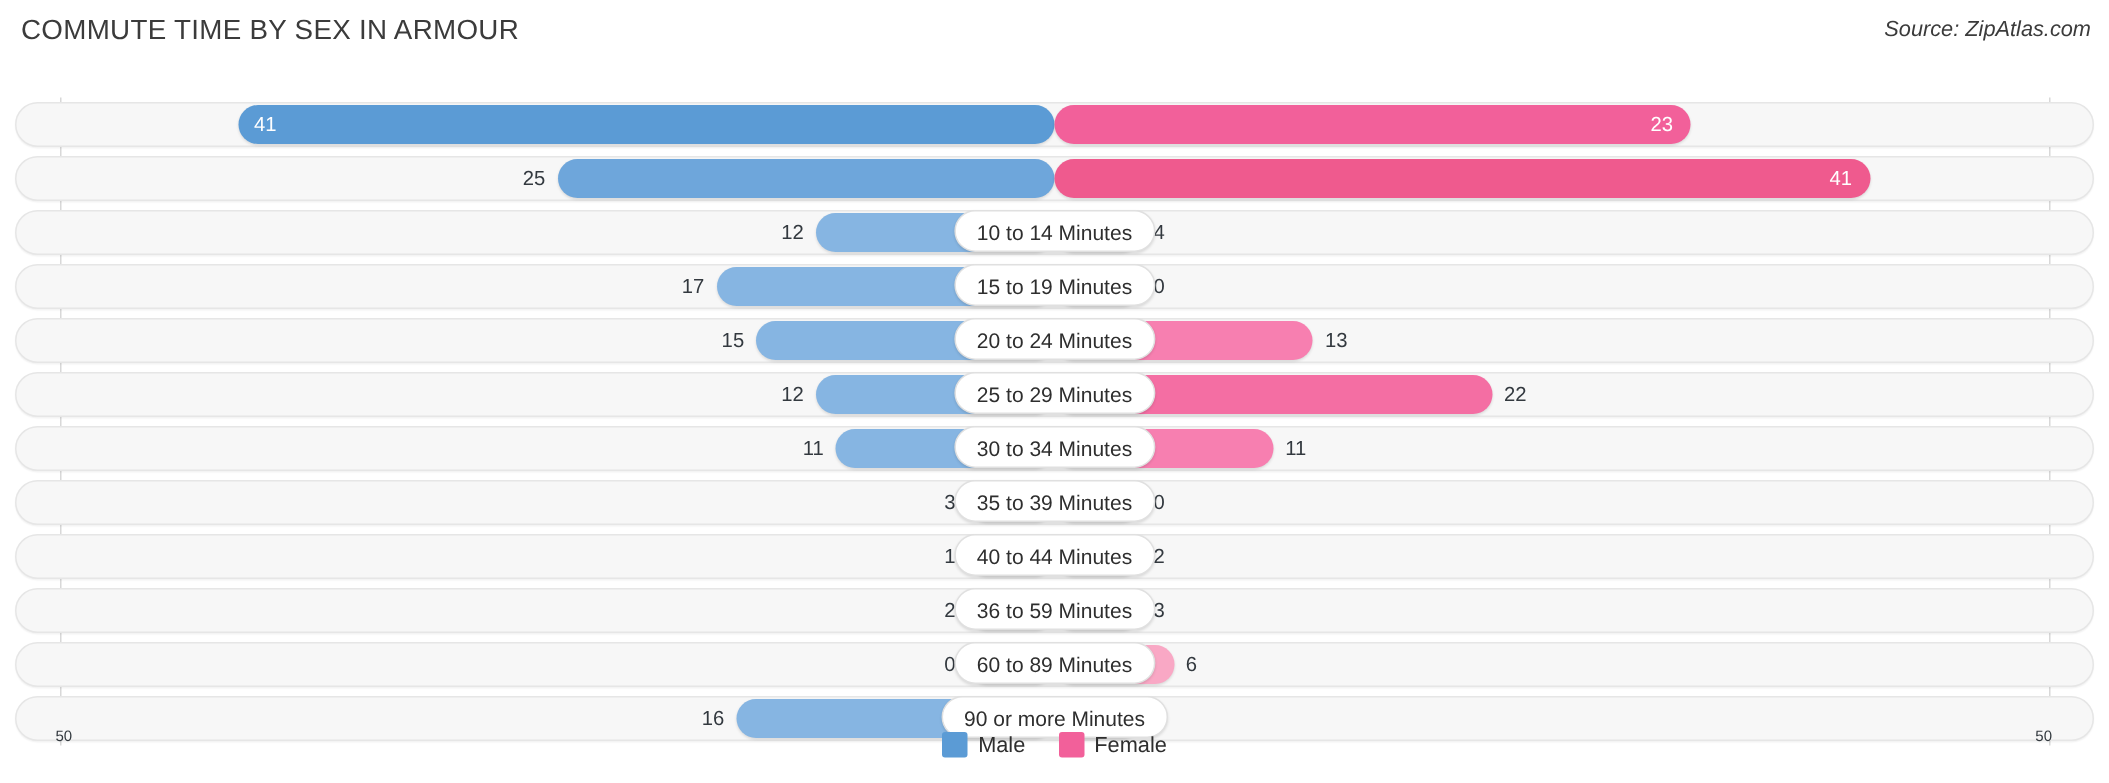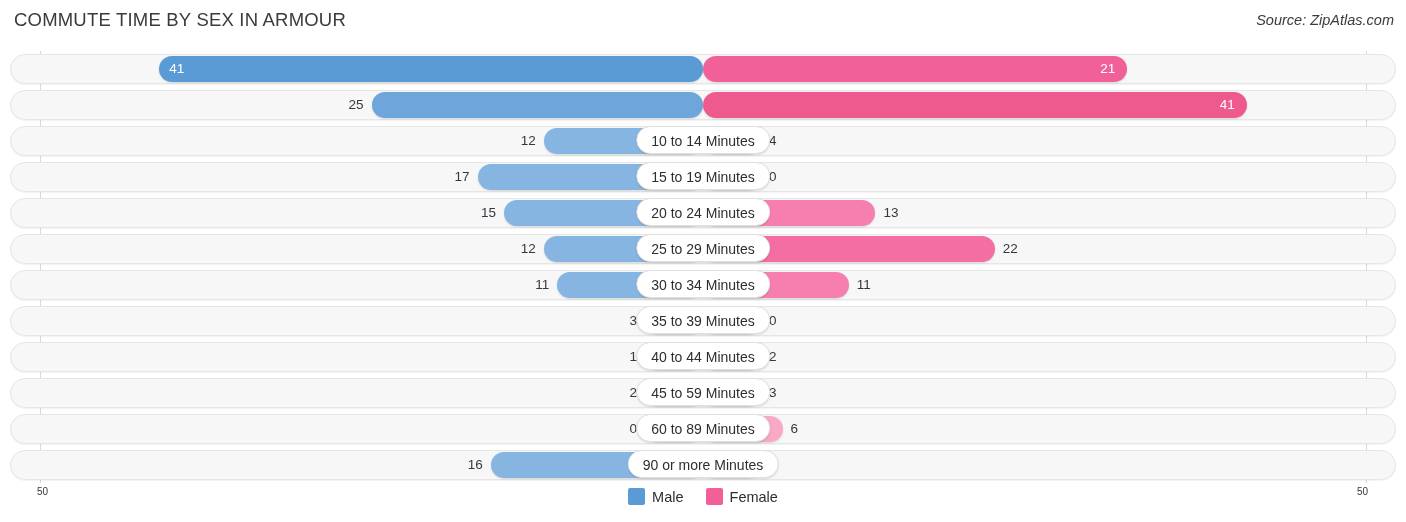--- a/index.html
+++ b/index.html
@@ -30,21 +30,21 @@
     right: 12px; top: 12px;
     font-size: 14.5px;
     font-style: italic;
     color: #3b3b3b;
     white-space: nowrap;
   }
 
   
   .plot {
     position: absolute;
-    left: 10px; top: 51px;
+    left: 10px; top: 65px;
     width: 1386px;
     height: 432px;
   }
   .axis-line {
     position: absolute;
     top: 0; bottom: 0;
     width: 1px;
     background: #d8d8d8;
   }
   .axis-left  { left: 30px; }
@@ -168,21 +168,21 @@
     <div class="axis-line axis-right"></div>
   <div class="row">
         <div class="track"></div>
         <div class="half half-left">
           <div class="bar bar-left" style="width: 543.66px; background: rgb(91, 155, 213);">
             <span class="val val-in val-left-in">41</span>
           </div>
         </div>
         <div class="half half-right">
           <div class="bar bar-right" style="width: 424.32px; background: rgb(242, 96, 154);">
-            <span class="val val-in val-right-in">21</span>
+            <span class="val val-in val-right-in">23</span>
           </div>
         </div>
       </div>
       <div class="row">
         <div class="track"></div>
         <div class="half half-left">
           <div class="bar bar-left" style="width: 331.5px; background: rgb(110, 166, 219);">
             <span class="val val-left-out">25</span>
           </div>
         </div>
@@ -295,21 +295,21 @@
         <div class="half half-left">
           <div class="bar bar-left" style="width: 58px; background: rgb(168, 203, 235);">
             <span class="val val-left-out">2</span>
           </div>
         </div>
         <div class="half half-right">
           <div class="bar bar-right" style="width: 58px; background: rgb(249, 168, 197);">
             <span class="val val-right-out">3</span>
           </div>
         </div>
-        <div class="cat-pill">45 to 59 Minutes</div>
+        <div class="cat-pill">36 to 59 Minutes</div>
       </div>
       <div class="row">
         <div class="track"></div>
         <div class="half half-left">
           <div class="bar bar-left" style="width: 58px; background: rgb(168, 203, 235);">
             <span class="val val-left-out">0</span>
           </div>
         </div>
         <div class="half half-right">
           <div class="bar bar-right" style="width: 79.56px; background: rgb(249, 168, 197);">

